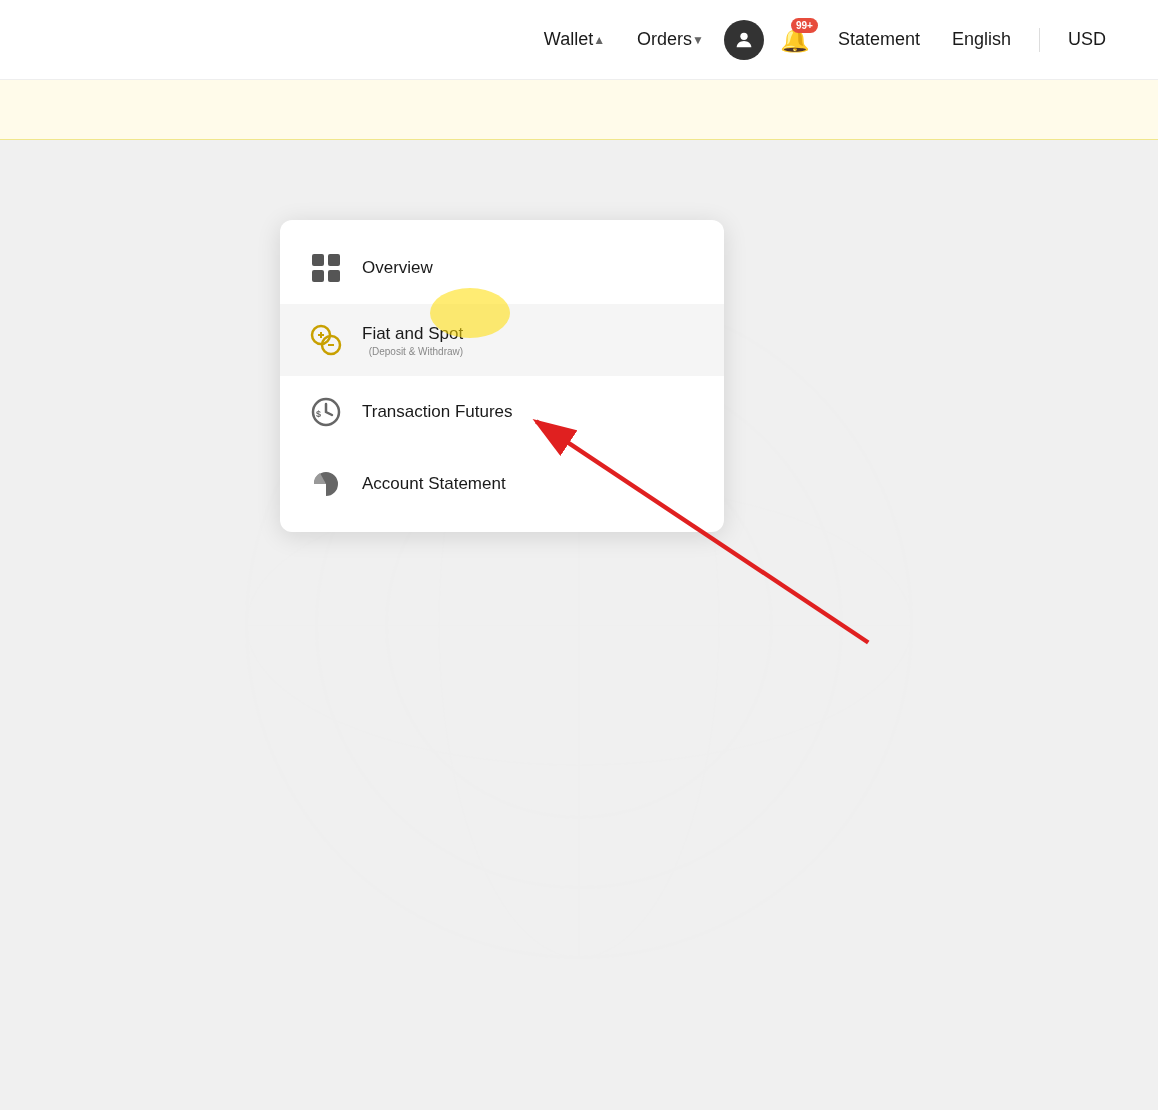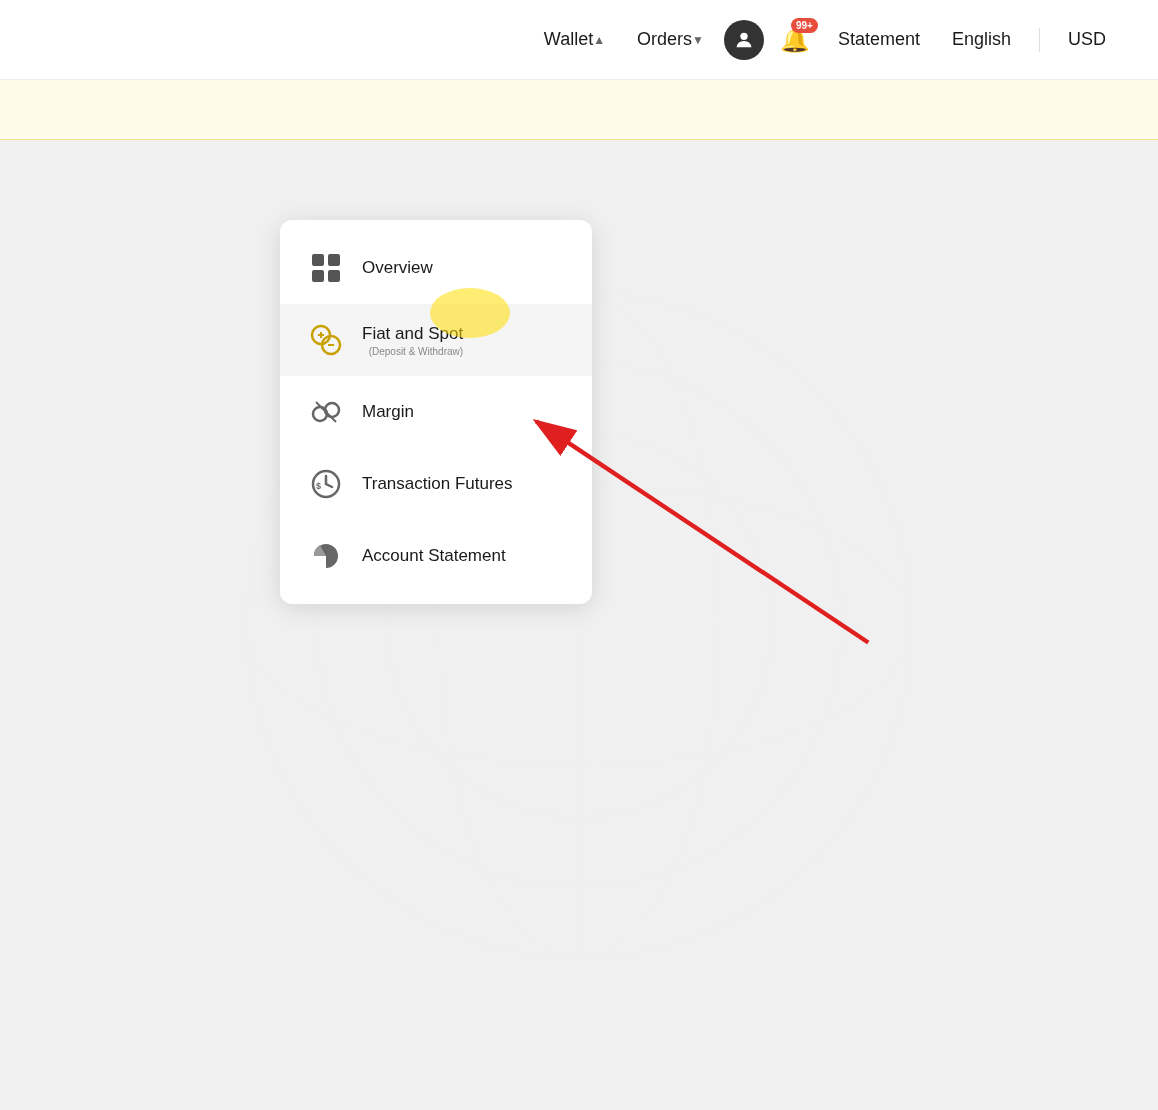--- a/index.html
+++ b/index.html
@@ -122,21 +122,21 @@
     }
 
     
     .dropdown-menu {
       position: absolute;
       top: 80px;
       left: 280px;
       background: white;
       border-radius: 12px;
       box-shadow: 0 4px 24px rgba(0,0,0,0.12);
-      width: 312px;
+      width: 444px;
       z-index: 100;
       padding: 12px 0;
       overflow: hidden;
     }
     .dropdown-item {
       display: flex;
       align-items: center;
       padding: 18px 28px;
       cursor: pointer;
       gap: 18px;
@@ -268,32 +268,20 @@
           <path d="M9 12 L15 12 M12 9 L12 15" stroke="#c8a000" stroke-width="2"></path>
           <path d="M19 22 L25 22" stroke="#c8a000" stroke-width="2"></path>
         </svg>
       </div>
       <div class="item-text">
         <span class="item-label">Fiat and Spot</span>
         <span class="item-sublabel">(Deposit &amp; Withdraw)</span>
       </div>
     </div>
 
-    <div class="dropdown-item">
-      <div class="item-icon">
-        <svg width="32" height="32" viewBox="0 0 32 32" fill="none">
-          <circle cx="10" cy="18" r="7" stroke="#666" stroke-width="2.5" fill="none"></circle>
-          <circle cx="22" cy="14" r="7" stroke="#666" stroke-width="2.5" fill="none"></circle>
-          <path d="M6 6 L26 26" stroke="#666" stroke-width="2"></path>
-        </svg>
-      </div>
-      <div class="item-text">
-        <span class="item-label">Margin</span>
-      </div>
-    </div>
 
 
 
 
     <div class="dropdown-item">
       <div class="item-icon">
         <svg width="32" height="32" viewBox="0 0 32 32" fill="none">
           <circle cx="16" cy="16" r="13" stroke="#666" stroke-width="2.5" fill="none"></circle>
           <path d="M16 8 L16 16 L22 19" stroke="#666" stroke-width="2.5" stroke-linecap="round"></path>
           <text x="6" y="21" font-size="9" fill="#666" font-weight="bold">$</text>

